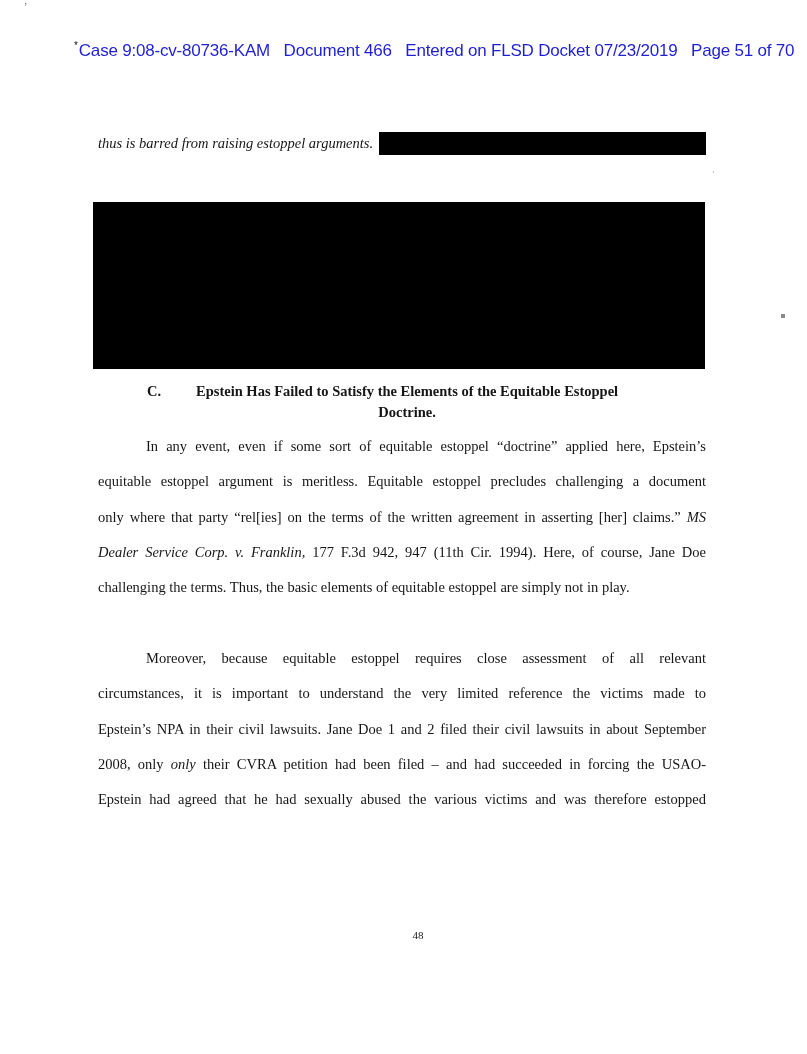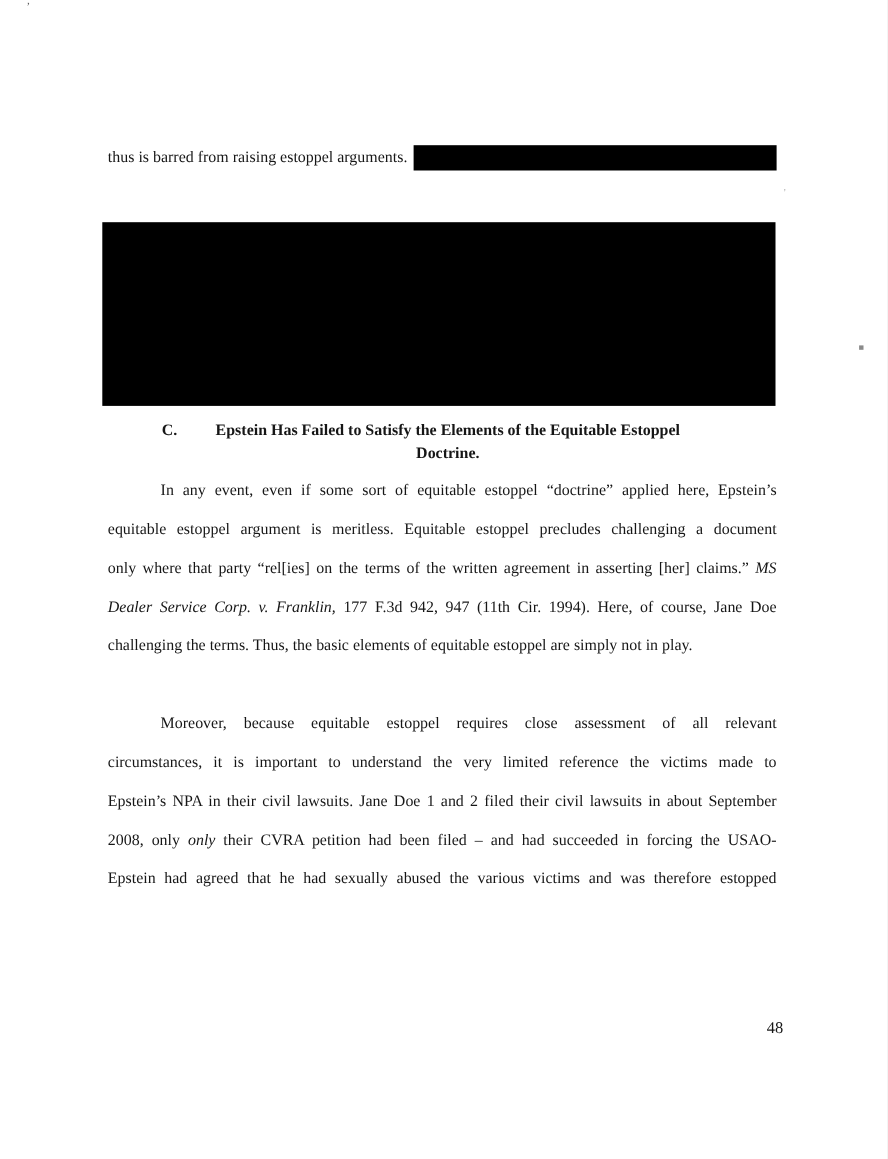--- a/index.html
+++ b/index.html
@@ -34,21 +34,21 @@
   .body { position:absolute; left:98px; top:0; width:608px; }
   .para { position:absolute; left:0; width:608px; }
   .line {
     font-size:14.5px;
     line-height:35.3px;
     letter-spacing:0px;
   }
   .just { text-align:justify; text-align-last:justify; }
   .indent { text-indent:48px; }
   .flexline { display:flex; align-items:center; }
-  .flexline .txt { white-space:nowrap; }
+  .flexline .txt { white-space:nowrap;font-style:italic; }
   .redact-inline {
     flex:1 1 auto;
     height:23px;
     margin-left:6px;
     background:#000;
   }
   .redact-block {
     position:absolute;
     left:-5px; top:202px;
     width:612px; height:167px;
@@ -60,35 +60,38 @@
     padding-left:49px;
     font-weight:bold;
     font-size:14.5px; line-height:21px;
     display:flex;
   }
   .hlabel { display:inline-block; width:49px; flex:0 0 49px; }
   .htext { display:inline-block; max-width:480px; }
   .hline { display:block;text-align:center; }
   
   .pageno {
-    position:absolute; left:6px; top:926px;
-    width:608px; text-align:right;
-    font-size:15px; line-height:18px;
+    position:absolute; left:16px; top:926px;
+    width:608px; text-align:center;
+    font-size:11px; line-height:18px;
   }
   .p0 { top:126px; }
   .p1 { top:429px; }
   .p2 { top:641px; }
 </style>
 </head>
 <body>
 
 <div class="page" style="background: rgb(255, 255, 255);">
 
   <span class="artifact corner">’</span>
 
+  <div class="header" style="color: rgb(31, 31, 211);">
+    <span class="hdr-star">*</span><span>Case 9:08-cv-80736-KAM   Document 466   Entered on FLSD Docket 07/23/2019   Page 51 of 70</span>
+  </div>
 
   <span class="artifact tick">’</span>
   <span class="speck"></span>
 
   <div class="body" style="color: rgb(22, 22, 22);">
 
     <div class="para p0">
       <div class="line flexline">
         <span class="txt">thus is barred from raising estoppel arguments.</span>
         <span class="redact-inline" style="background: rgb(0, 0, 0);"></span>

